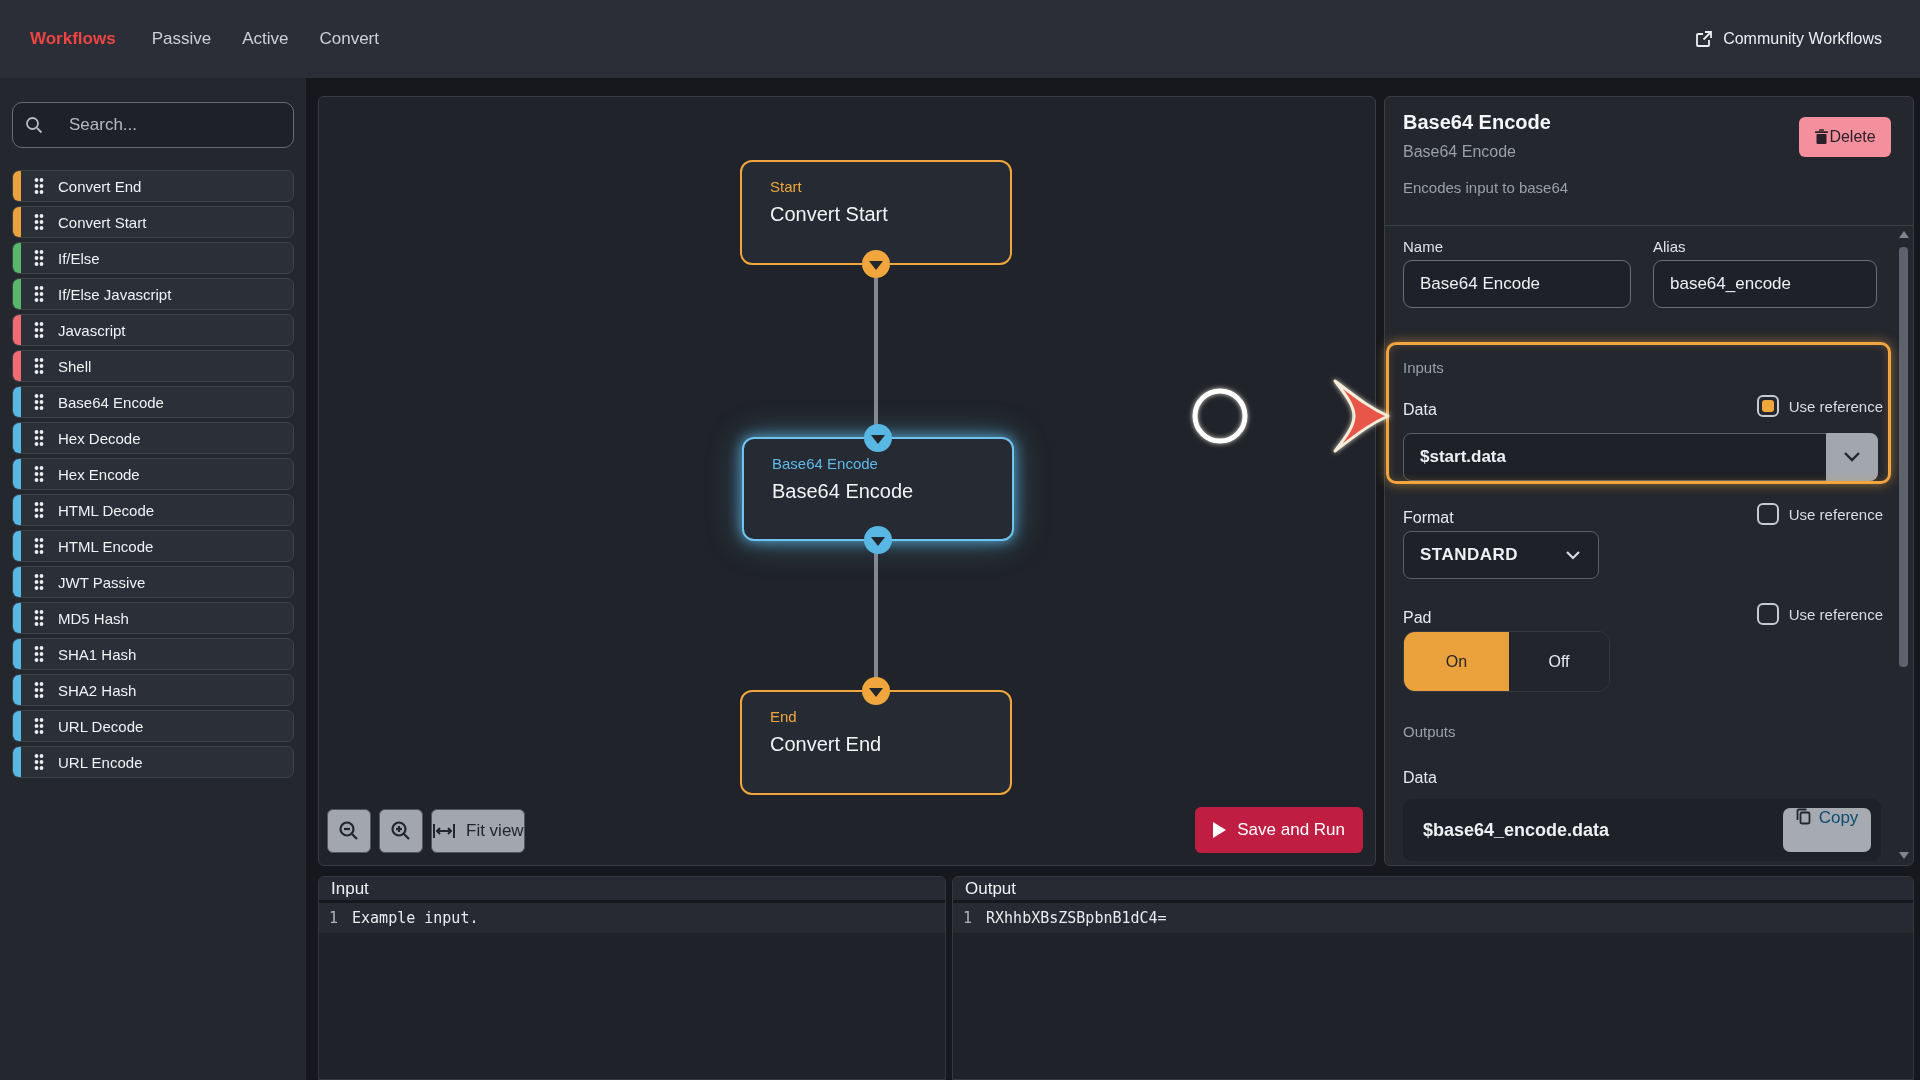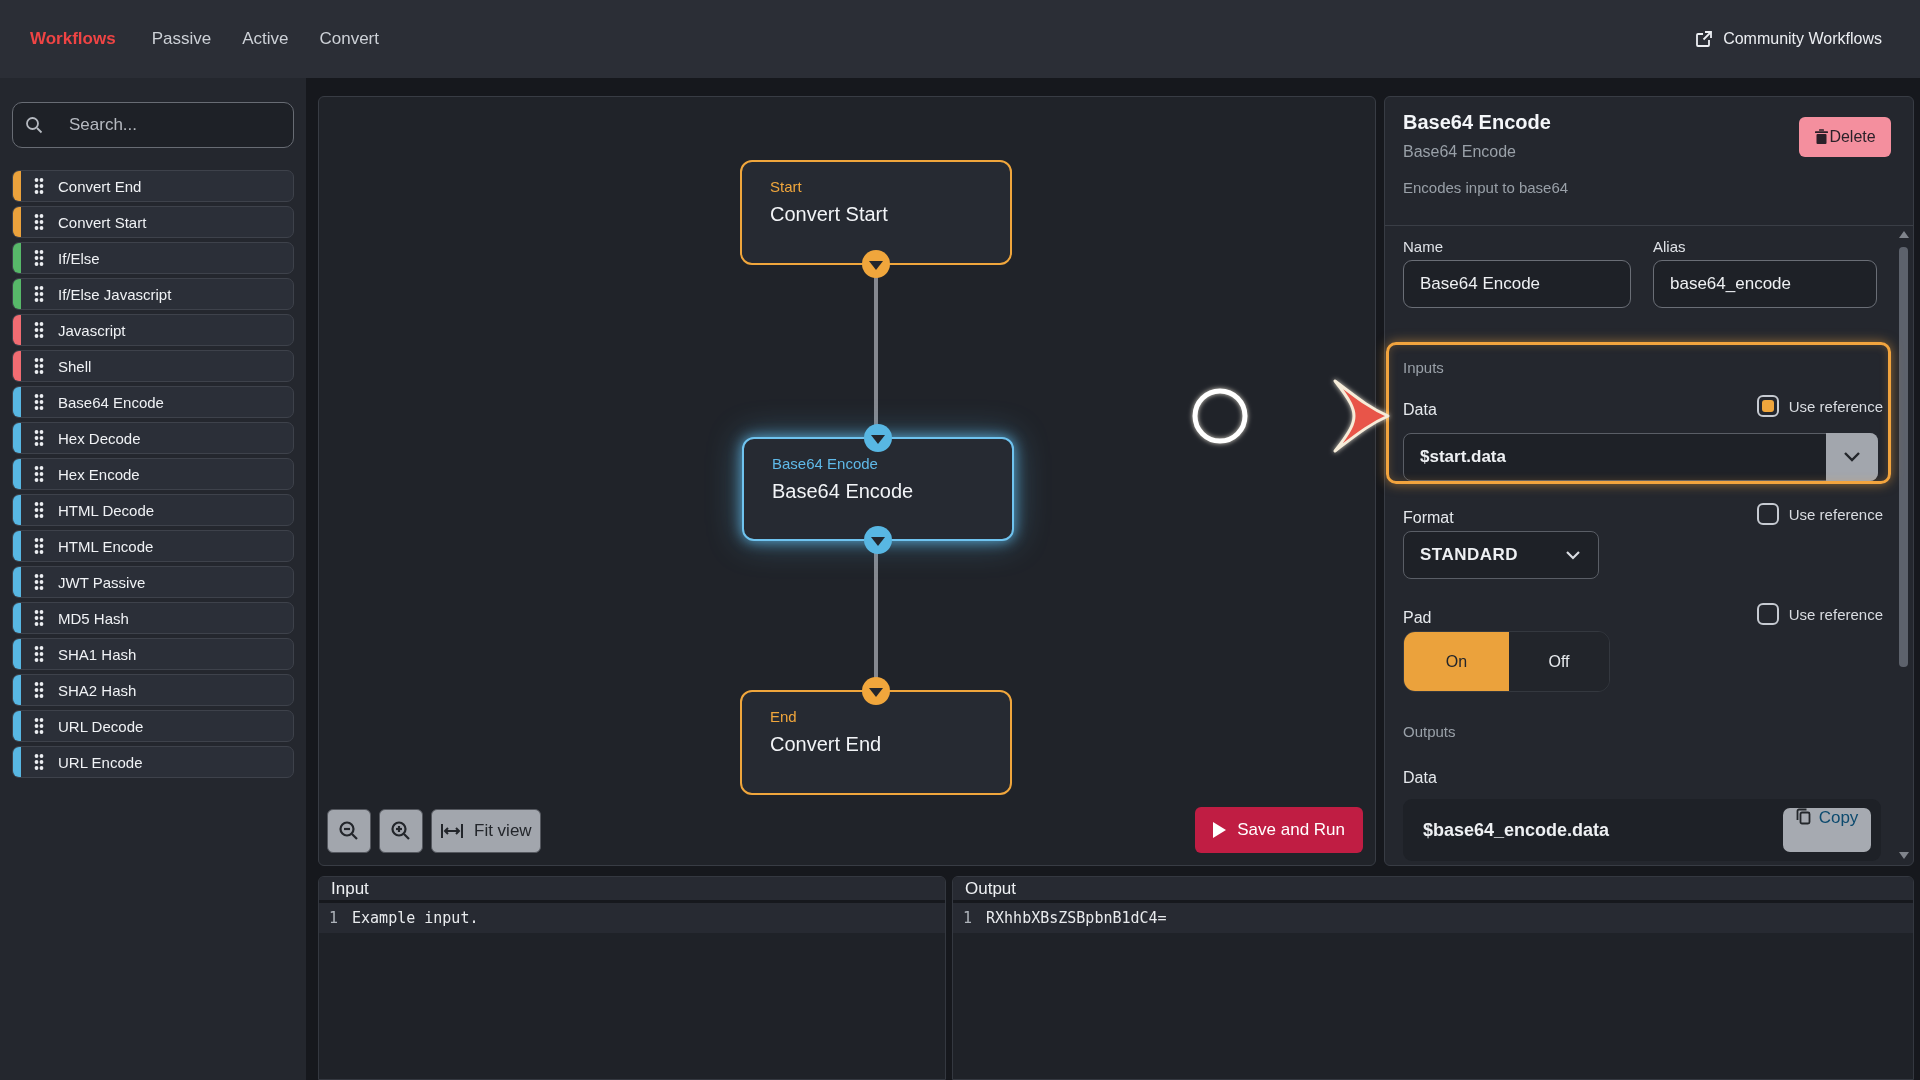--- a/index.html
+++ b/index.html
@@ -60,21 +60,21 @@
   .handle-top { top:-15px; }
   .handle-orange { background:#f0a63c; }
   .handle-blue { background:#58b7e3; }
   .handle .tri { width:0; height:0; border-left:7px solid transparent;
                  border-right:7px solid transparent; border-top:9px solid #23262c; margin-top:3px; }
 
   .canvas-controls { position:absolute; left:8px; bottom:12px; display:flex; gap:8px; z-index:4; }
   .ctl-btn { height:44px; background:#a2a6ad; border:1px solid #54575e; border-radius:6px;
              display:flex; align-items:center; justify-content:center; cursor:pointer; }
   .ctl-square { width:44px; }
-  .ctl-fit { padding:0 8px; gap:10px; font-size:17px; color:#23262b; }
+  .ctl-fit { padding:0 0; gap:10px; font-size:17px; color:#23262b; }
   .run-btn { position:absolute; right:12px; bottom:12px; height:46px; padding:0 18px;
              background:#c01d43; border-radius:6px; display:flex; align-items:center; gap:11px;
              font-size:17px; color:#ffffff; cursor:pointer; z-index:4; }
 
   
   .inspector { position:absolute; left:1384px; top:96px; width:530px; height:770px;
                background:#24272e; border:1px solid #383c44; border-radius:6px; }
   .insp-title { position:absolute; left:18px; top:14px; font-size:20px; font-weight:bold; color:#f4f6f9; }
   .delete-btn { position:absolute; right:22px; top:20px; width:92px; height:40px;
                 background:#f48f9e; border-radius:6px; display:flex; align-items:center;

